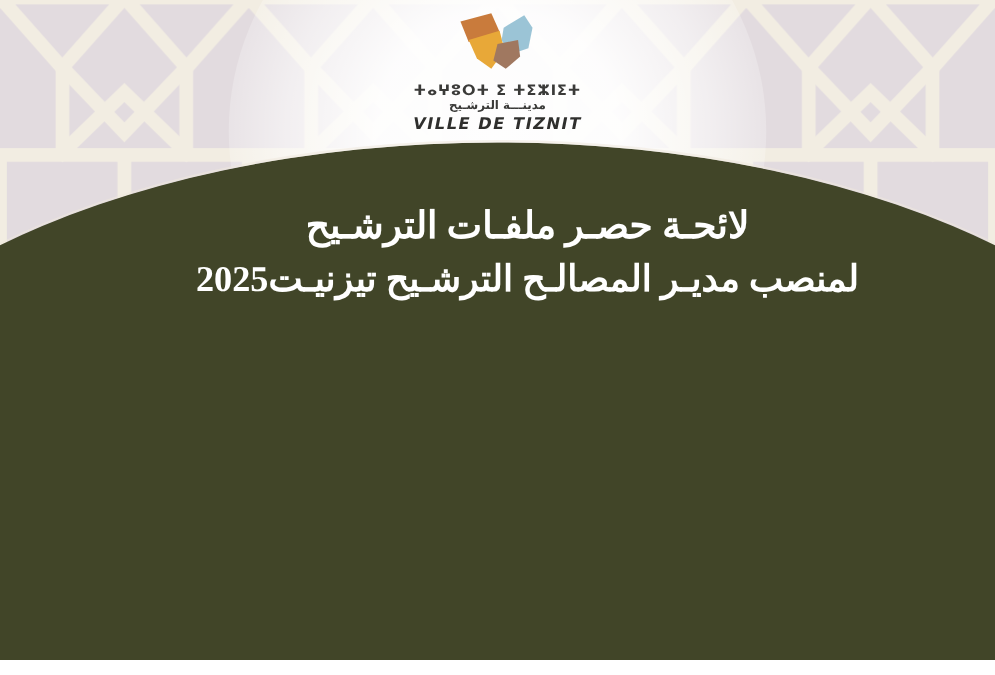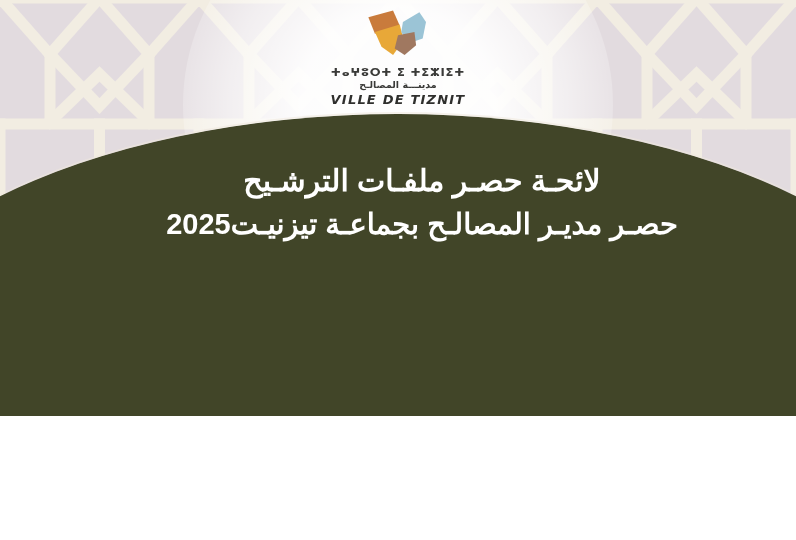--- a/index.html
+++ b/index.html
@@ -4,21 +4,21 @@
 <title>Ville de Tiznit — Announcement</title>
 <style>
   html, body {
     margin: 0;
     padding: 0;
     background: #ffffff;
   }
   .poster {
     position: relative;
     width: 796px;
-    height: 416px;
+    height: 528px;
     overflow: hidden;
     font-family: "DejaVu Sans", "Liberation Sans", sans-serif;
     background: #ef4444;
   }
 
   
   .bg-base {
     position: absolute;
     inset: 0;
     background: #e2dbdf;
@@ -117,21 +117,21 @@
     position: absolute;
     left: 0;
     right: 0;
     top: 158px;
     z-index: 6;
     text-align: center;
     color: #ffffff;
     direction: rtl;
   }
   .headline-line {
-    font-family: Liberation Sans, sans-serif;
+    font-family: Liberation Serif, serif;
     font-weight: 700;
     font-size: 30px;
     line-height: 1.5;
     letter-spacing: 1.5px;
     color: #ffffff;
     white-space: nowrap;
     padding-left: 48px;
   }
   .headline-line.l2 {
     font-size: 29px;
@@ -189,22 +189,22 @@
       <path d="M14 16 L44 8 L52 26 L22 36 Z" fill="#c97b3c"></path>
 
       <path d="M22 34 L52 25 L57 44 L44 62 L30 52 Z" fill="#e8a838"></path>
 
       <path d="M56 22 L76 10 L84 22 L80 42 L62 48 L54 34 Z" fill="#9bc4d6"></path>
 
       <path d="M50 38 L70 34 L72 50 L58 62 L46 54 Z" fill="#a07860"></path>
     </svg>
 
     <div class="logo-tifinagh">ⵜⴰⵖⵓⵔⵜ ⵉ ⵜⵉⵣⵏⵉⵜ</div>
-    <div class="logo-arabic">مدينـــة المصالـح</div>
+    <div class="logo-arabic">مدينـــة الترشـيح</div>
     <div class="logo-french">VILLE DE TIZNIT</div>
   </div>
 
   <div class="headline">
     <div class="headline-line l1">لائحـة حصـر ملفـات الترشـيح</div>
-    <div class="headline-line l2">حصـر مديـر المصالـح بجماعـة تيزنيـت2025</div>
+    <div class="headline-line l2">لمنصب مديـر المصالـح الترشـيح تيزنيـت2025</div>
   </div>
 
 </div>
 
 </body></html>

